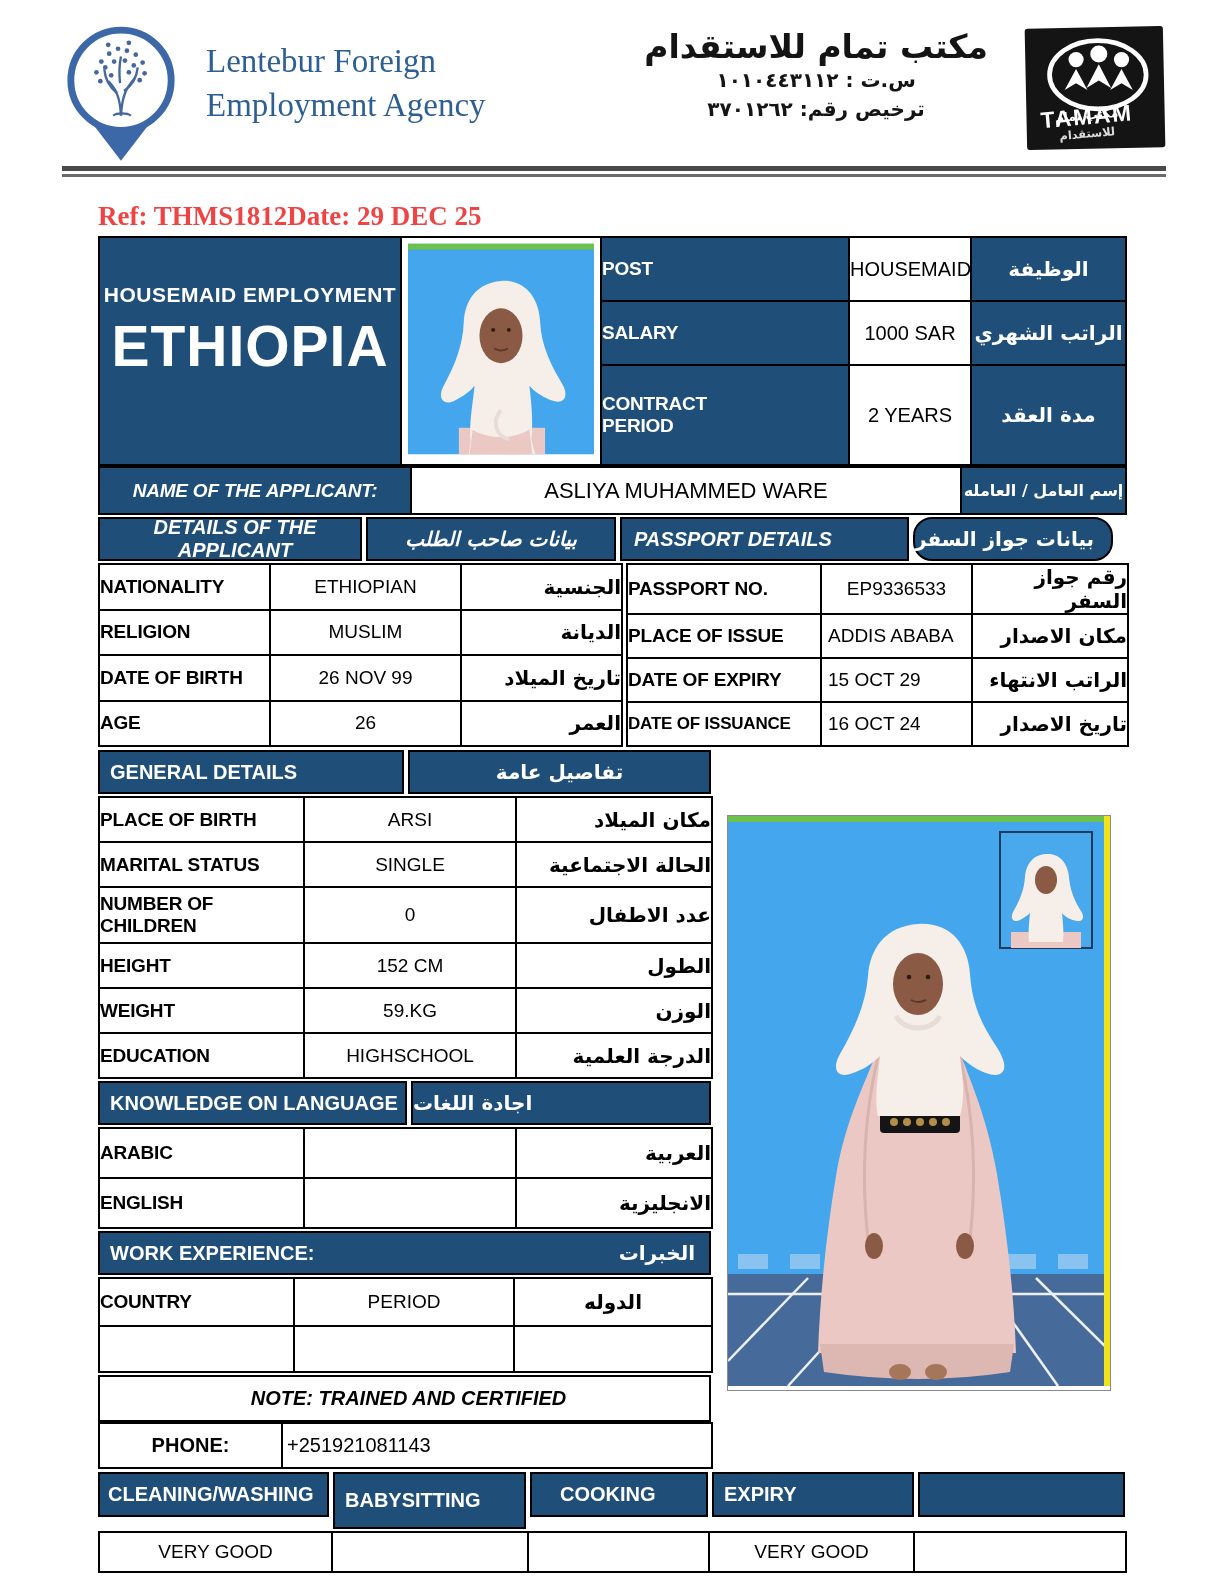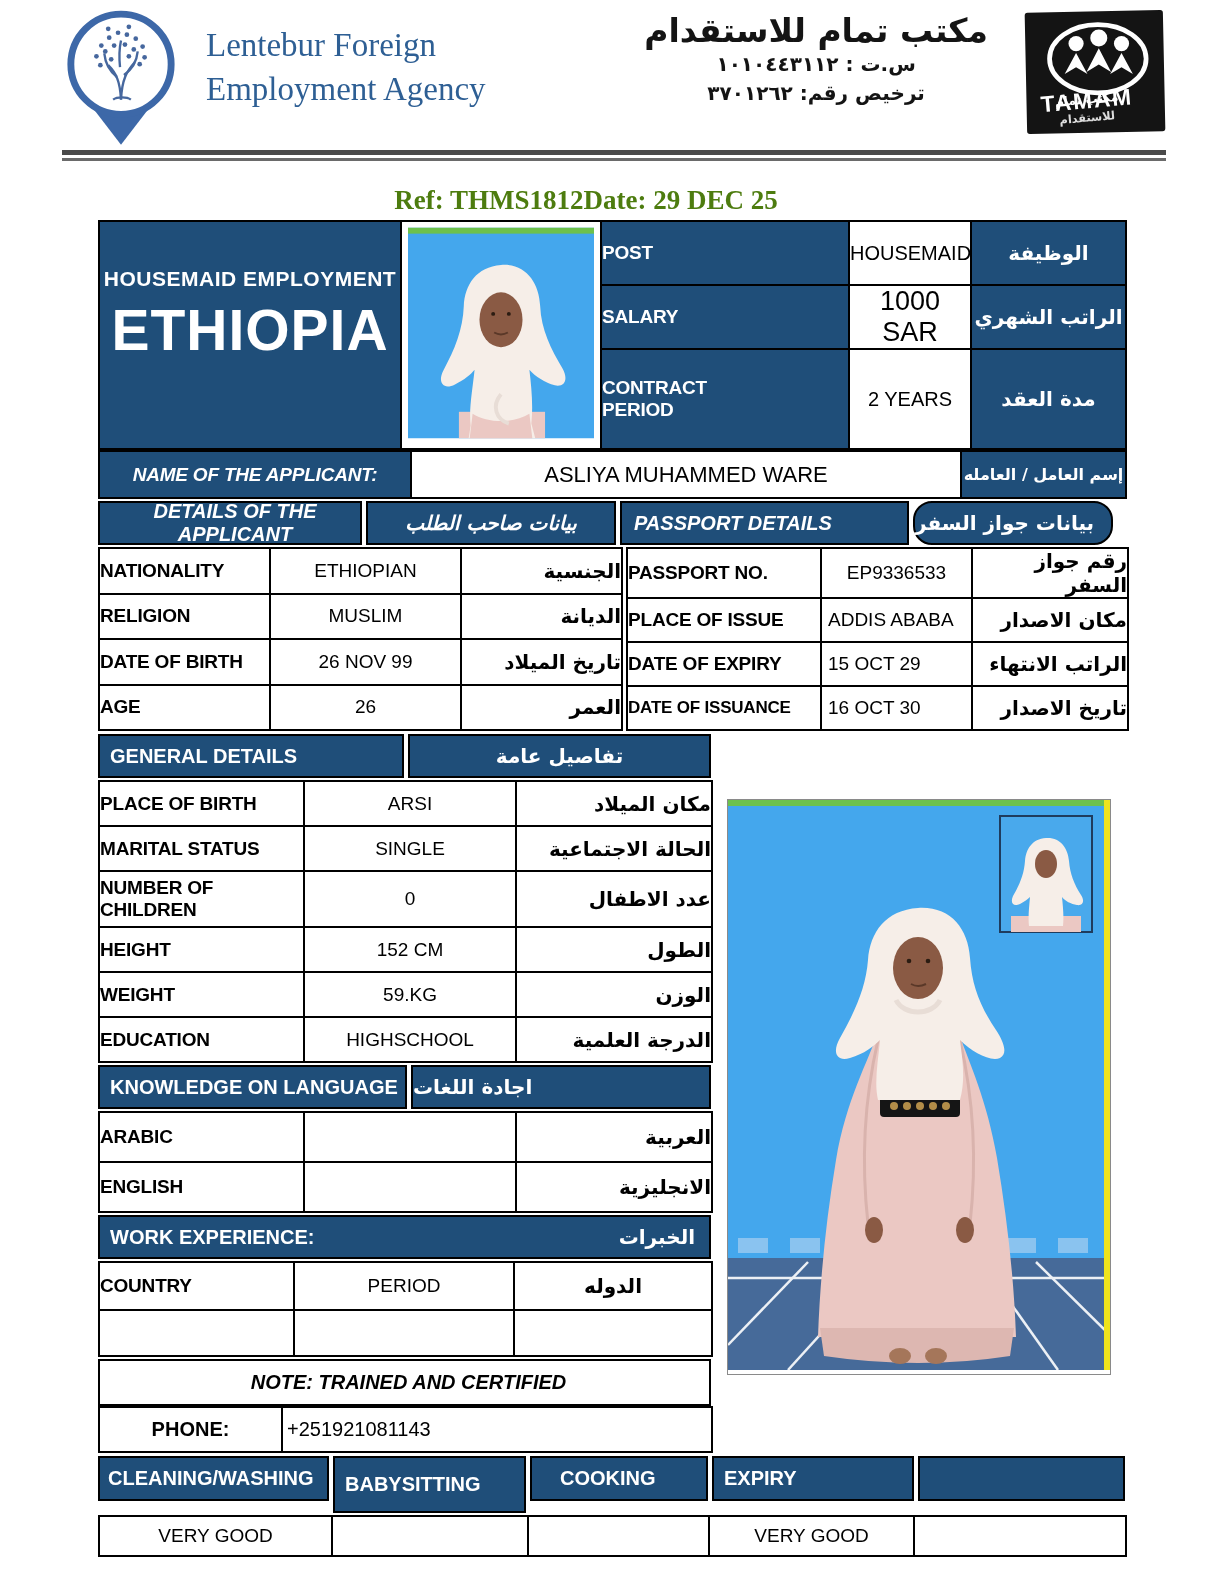--- a/index.html
+++ b/index.html
@@ -1,35 +1,35 @@
 <!DOCTYPE html>
 <html><head>
 <meta charset="utf-8">
 <style>
   html,body{margin:0;padding:0;background:#ffffff;}
   .page{width:1224px;height:1584px;background:#fff;position:relative;overflow:hidden;
         font-family:"Liberation Sans",sans-serif;color:#000;}
   
-  .hdr{display:flex;align-items:flex-start;padding:8px 58px 0 62px;height:140px;}
+  .hdr{display:flex;align-items:flex-start;padding:24px 58px 0 62px;height:140px;}
   .agency{margin-left:26px;margin-top:16px;font-family:"Liberation Serif",serif;
           font-size:33px;line-height:1.32;color:#2E5F94;}
   .ar-block{margin-left:auto;margin-top:4px;text-align:center;direction:rtl;
             font-family:"DejaVu Sans",sans-serif;color:#141414;margin-right:20px;}
   .ar-title{font-size:33px;font-weight:bold;line-height:1.15;}
   .ar-sub{font-size:20px;font-weight:bold;line-height:1.45;}
   .tamam-wrap{margin-left:16px;}
   
   .divider{margin:2px 58px 0 62px;}
   .divider .l1{height:5px;background:#4a4a4a;}
   .divider .l2{height:3px;background:#fff;}
   .divider .l3{height:3px;background:#6a6a6a;}
   
-  .refrow{display:flex;justify-content:center;margin:24px 98px 4px 98px;
+  .refrow{display:flex;justify-content:flex-start;margin:24px 98px 4px 98px;
           padding-right:52px;font-family:"Liberation Serif",serif;font-size:27px;
-          font-weight:bold;color:#4d7c0f;}
+          font-weight:bold;color:#ef4444;}
   
   .doc{margin-left:98px;width:1027px;}
   table.grid{border-collapse:collapse;table-layout:fixed;}
   table.grid td{border:2px solid #000;box-sizing:border-box;padding:0;vertical-align:middle;}
   .nv{background:#1F4E79;color:#fff;font-weight:bold;}
   .lbl{font-weight:bold;font-size:19px;padding-left:10px;letter-spacing:-0.2px;white-space:pre-line;}
   .val{text-align:center;font-size:19px;}
   .arc{direction:rtl;text-align:right;padding-right:12px;font-family:"DejaVu Sans",sans-serif;
        font-weight:bold;font-size:20px;}
   .arc-c{direction:rtl;text-align:center;font-family:"DejaVu Sans",sans-serif;font-weight:bold;font-size:20px;}
@@ -157,21 +157,21 @@
               <path d="M95,170 C85,182 90,196 103,200" stroke="#e8ddd6" stroke-width="4" fill="none"></path>
             </svg>
           </span>
         </td>
         <td class="nv lbl">POST</td>
         <td class="val" style="font-size:20px;">HOUSEMAID</td>
         <td class="nv arc-c">الوظيفة</td>
       </tr>
       <tr style="height:64px;">
         <td class="nv lbl">SALARY</td>
-        <td class="val" style="font-size:27px;">1000 SAR</td>
+        <td class="val" style="font-size:20px;">1000 SAR</td>
         <td class="nv arc-c">الراتب الشهري</td>
       </tr>
       <tr style="height:100px;">
         <td class="nv lbl">CONTRACT
 PERIOD</td>
         <td class="val" style="font-size:20px;">2 YEARS</td>
         <td class="nv arc-c">مدة العقد</td>
       </tr>
     </tbody>
       </table>
@@ -245,21 +245,21 @@
           <td style="font-size:19px;padding-left:6px;">ADDIS ABABA</td>
           <td class="arc">مكان الاصدار</td>
         </tr>
         <tr style="height:44px;">
           <td class="lbl">DATE OF EXPIRY</td>
           <td style="font-size:19px;padding-left:6px;">15 OCT 29</td>
           <td class="arc">الراتب الانتهاء</td>
         </tr>
         <tr style="height:44px;">
           <td class="lbl" style="font-size:17px;">DATE OF ISSUANCE</td>
-          <td style="font-size:19px;padding-left:6px;">16 OCT 30</td>
+          <td style="font-size:19px;padding-left:6px;">16 OCT 24</td>
           <td class="arc">تاريخ الاصدار</td>
         </tr>
       </tbody>
         </table>
     </div>
 
     <div class="lower">
       <div class="lcol">
 
         <div class="bar" style="margin-top:3px;">

